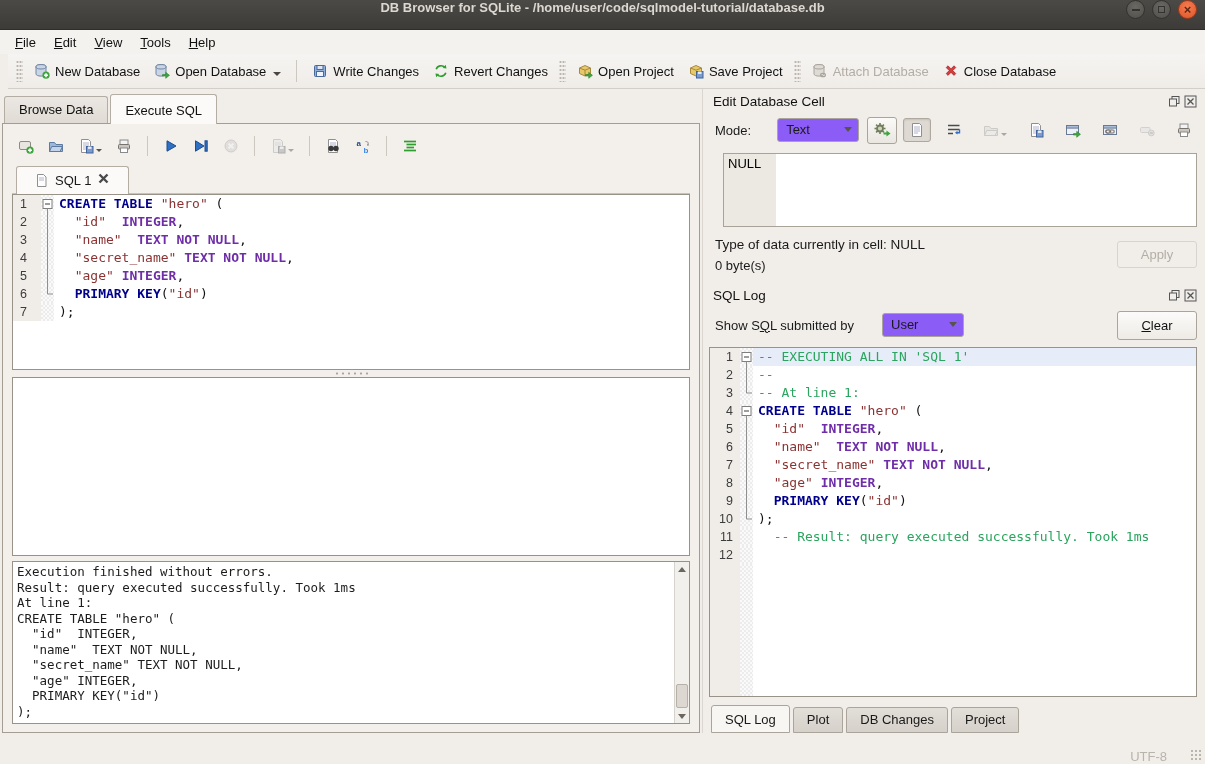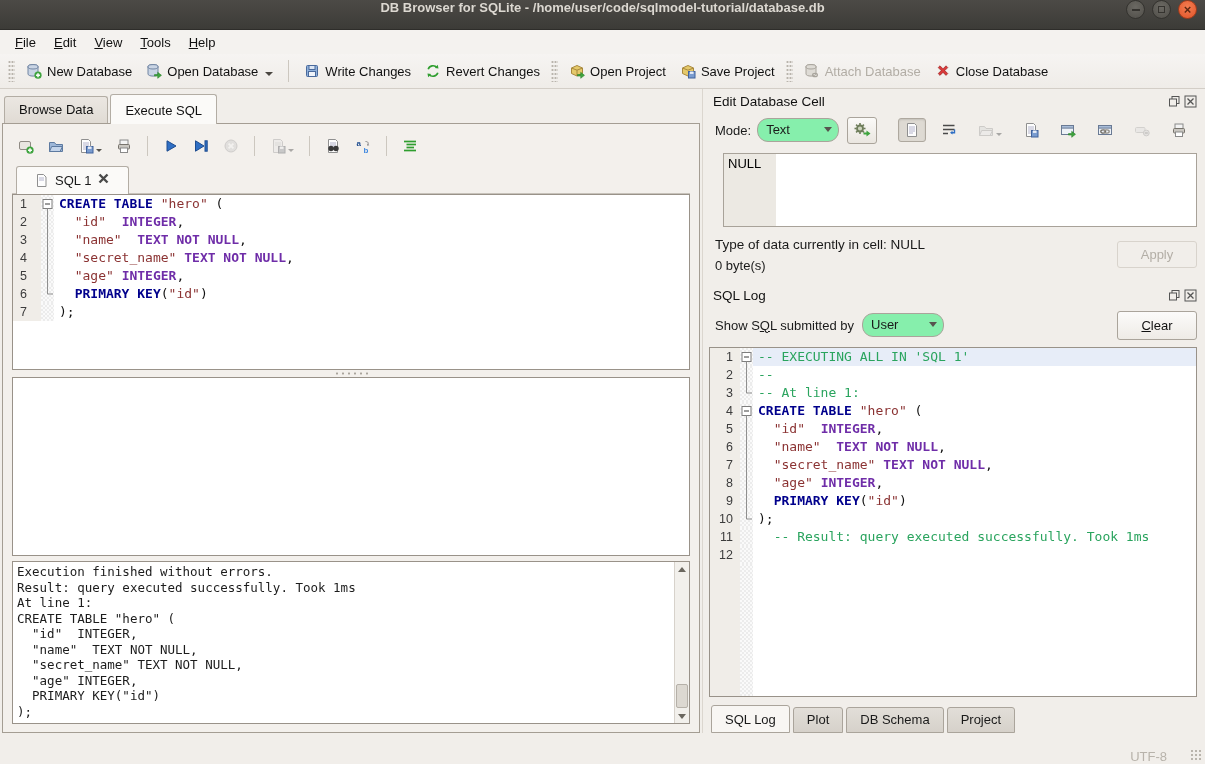--- a/index.html
+++ b/index.html
@@ -15,21 +15,21 @@
   .wbtn .min-glyph { width:8px; height:2px; background:#35332f; }
   .wbtn .max-glyph { width:7px; height:7px; border:1.5px solid #35332f; }
   .wbtn .close-glyph { color:#5e2712; font-weight:bold; font-size:13px; line-height:1; margin-top:-1px;}
 
   
   .menubar { height:24px; background:#f4f2ef; display:flex; align-items:center; padding-left:6px; flex:0 0 24px; }
   .menu-item { padding:3px 9px; color:#111; }
   .menu-item u { text-decoration:underline; }
 
   
-  .toolbar { height:35px; background:linear-gradient(#f6f4f2,#efece8); border-bottom:1px solid #d3cec7; display:flex; align-items:center; padding:0 4px; flex:0 0 35px; }
+  .toolbar { height:35px; background:linear-gradient(#f6f4f2,#efece8); border-bottom:1px solid #d3cec7; display:flex; align-items:center; padding:0 4px; flex:0 0 35px;margin-left:8px; }
   .tb-handle { width:7px; height:22px; margin:0 4px; background-image:radial-gradient(circle,#b9b4ac 1px, transparent 1.2px); background-size:3px 4px; }
   .tb-sep { width:1px; height:22px; background:#ccc7bf; margin:0 8px; }
   .tb-btn { display:flex; align-items:center; gap:5px; background:transparent; border:none; font:inherit; padding:4px 7px; color:#111; }
   .tb-btn.disabled { color:#b2ada5; }
   .tb-btn .caret { width:0; height:0; border-left:4px solid transparent; border-right:4px solid transparent; border-top:4px solid #4a4741; margin-left:2px; margin-top:6px;}
   .tb-icon svg { display:block; }
 
   
   .main { flex:1 1 auto; display:flex; min-height:0; }
   .left-pane { width:702px; display:flex; flex-direction:column; padding-top:2px; }
@@ -85,21 +85,21 @@
   .arrow-up { width:0;height:0;border-left:4px solid transparent;border-right:4px solid transparent;border-bottom:5px solid #6b675f;}
   .arrow-down { width:0;height:0;border-left:4px solid transparent;border-right:4px solid transparent;border-top:5px solid #6b675f;}
 
   
   .dock-header { display:flex; align-items:center; padding:5px 8px 2px 10px; }
   .dock-title { font-size:13.5px; color:#111; }
   .dock-btns { margin-left:auto; display:flex; gap:3px; }
   .dock-btns span svg { display:block; }
 
   .mode-row { display:flex; align-items:center; padding:4px 8px 2px 12px; gap:6px; height:36px; flex:0 0 36px;}
-  .combo { display:flex; align-items:center; background:#86efac; border:1px solid #aaa49b; border-radius:11px; padding:3px 6px 4px 8px; gap:14px; }
+  .combo { display:flex; align-items:center; background:#8b5cf6; border:1px solid #aaa49b; border-radius:3px; padding:3px 6px 4px 8px; gap:14px;margin-left:20px; }
   .combo .cval { min-width:44px; }
   .combo .combo-arrow { width:0;height:0;border-left:4px solid transparent;border-right:4px solid transparent;border-top:5px solid #57544e; }
   .gear-btn { border:1px solid #aaa49b; background:linear-gradient(#fbfaf8,#eae6e0); border-radius:3px; padding:3px 5px; margin-left:2px;}
   .cell-toolbar { display:flex; align-items:center; gap:9px; margin-left:auto; padding-right:4px;}
 
   .cell-editor { height:74px; flex:0 0 74px; background:#fff; border:1px solid #a8a299; margin:6px 8px 0 20px; display:flex; }
   .null-strip { width:52px; flex:0 0 52px; background:#ece9e3; padding:2px 0 0 4px; color:#000; }
 
   .cell-info { display:flex; padding:10px 8px 0 12px; }
   .cell-info-text div:first-child { margin-bottom:6px; font-size:13.5px;}
@@ -644,21 +644,21 @@
         <div class="gutter-rest" style="flex: 1 1 0%;">
           <span class="lnum"></span>
           <span class="foldcol"></span>
           <span style="flex:1"></span>
         </div>
       </div>
 
     <div class="bottom-tabbar" id="bottom-tabbar">
         <div class="btab active">SQL Log</div>
         <div class="btab">Plot</div>
-        <div class="btab">DB Schema</div>
+        <div class="btab">DB Changes</div>
         <div class="btab">Project</div>
       </div>
   </div>
 </div>
 
 <div class="statusbar">
   <span class="status-encoding">UTF-8</span>
   <span class="grip"></span>
 </div>
 

